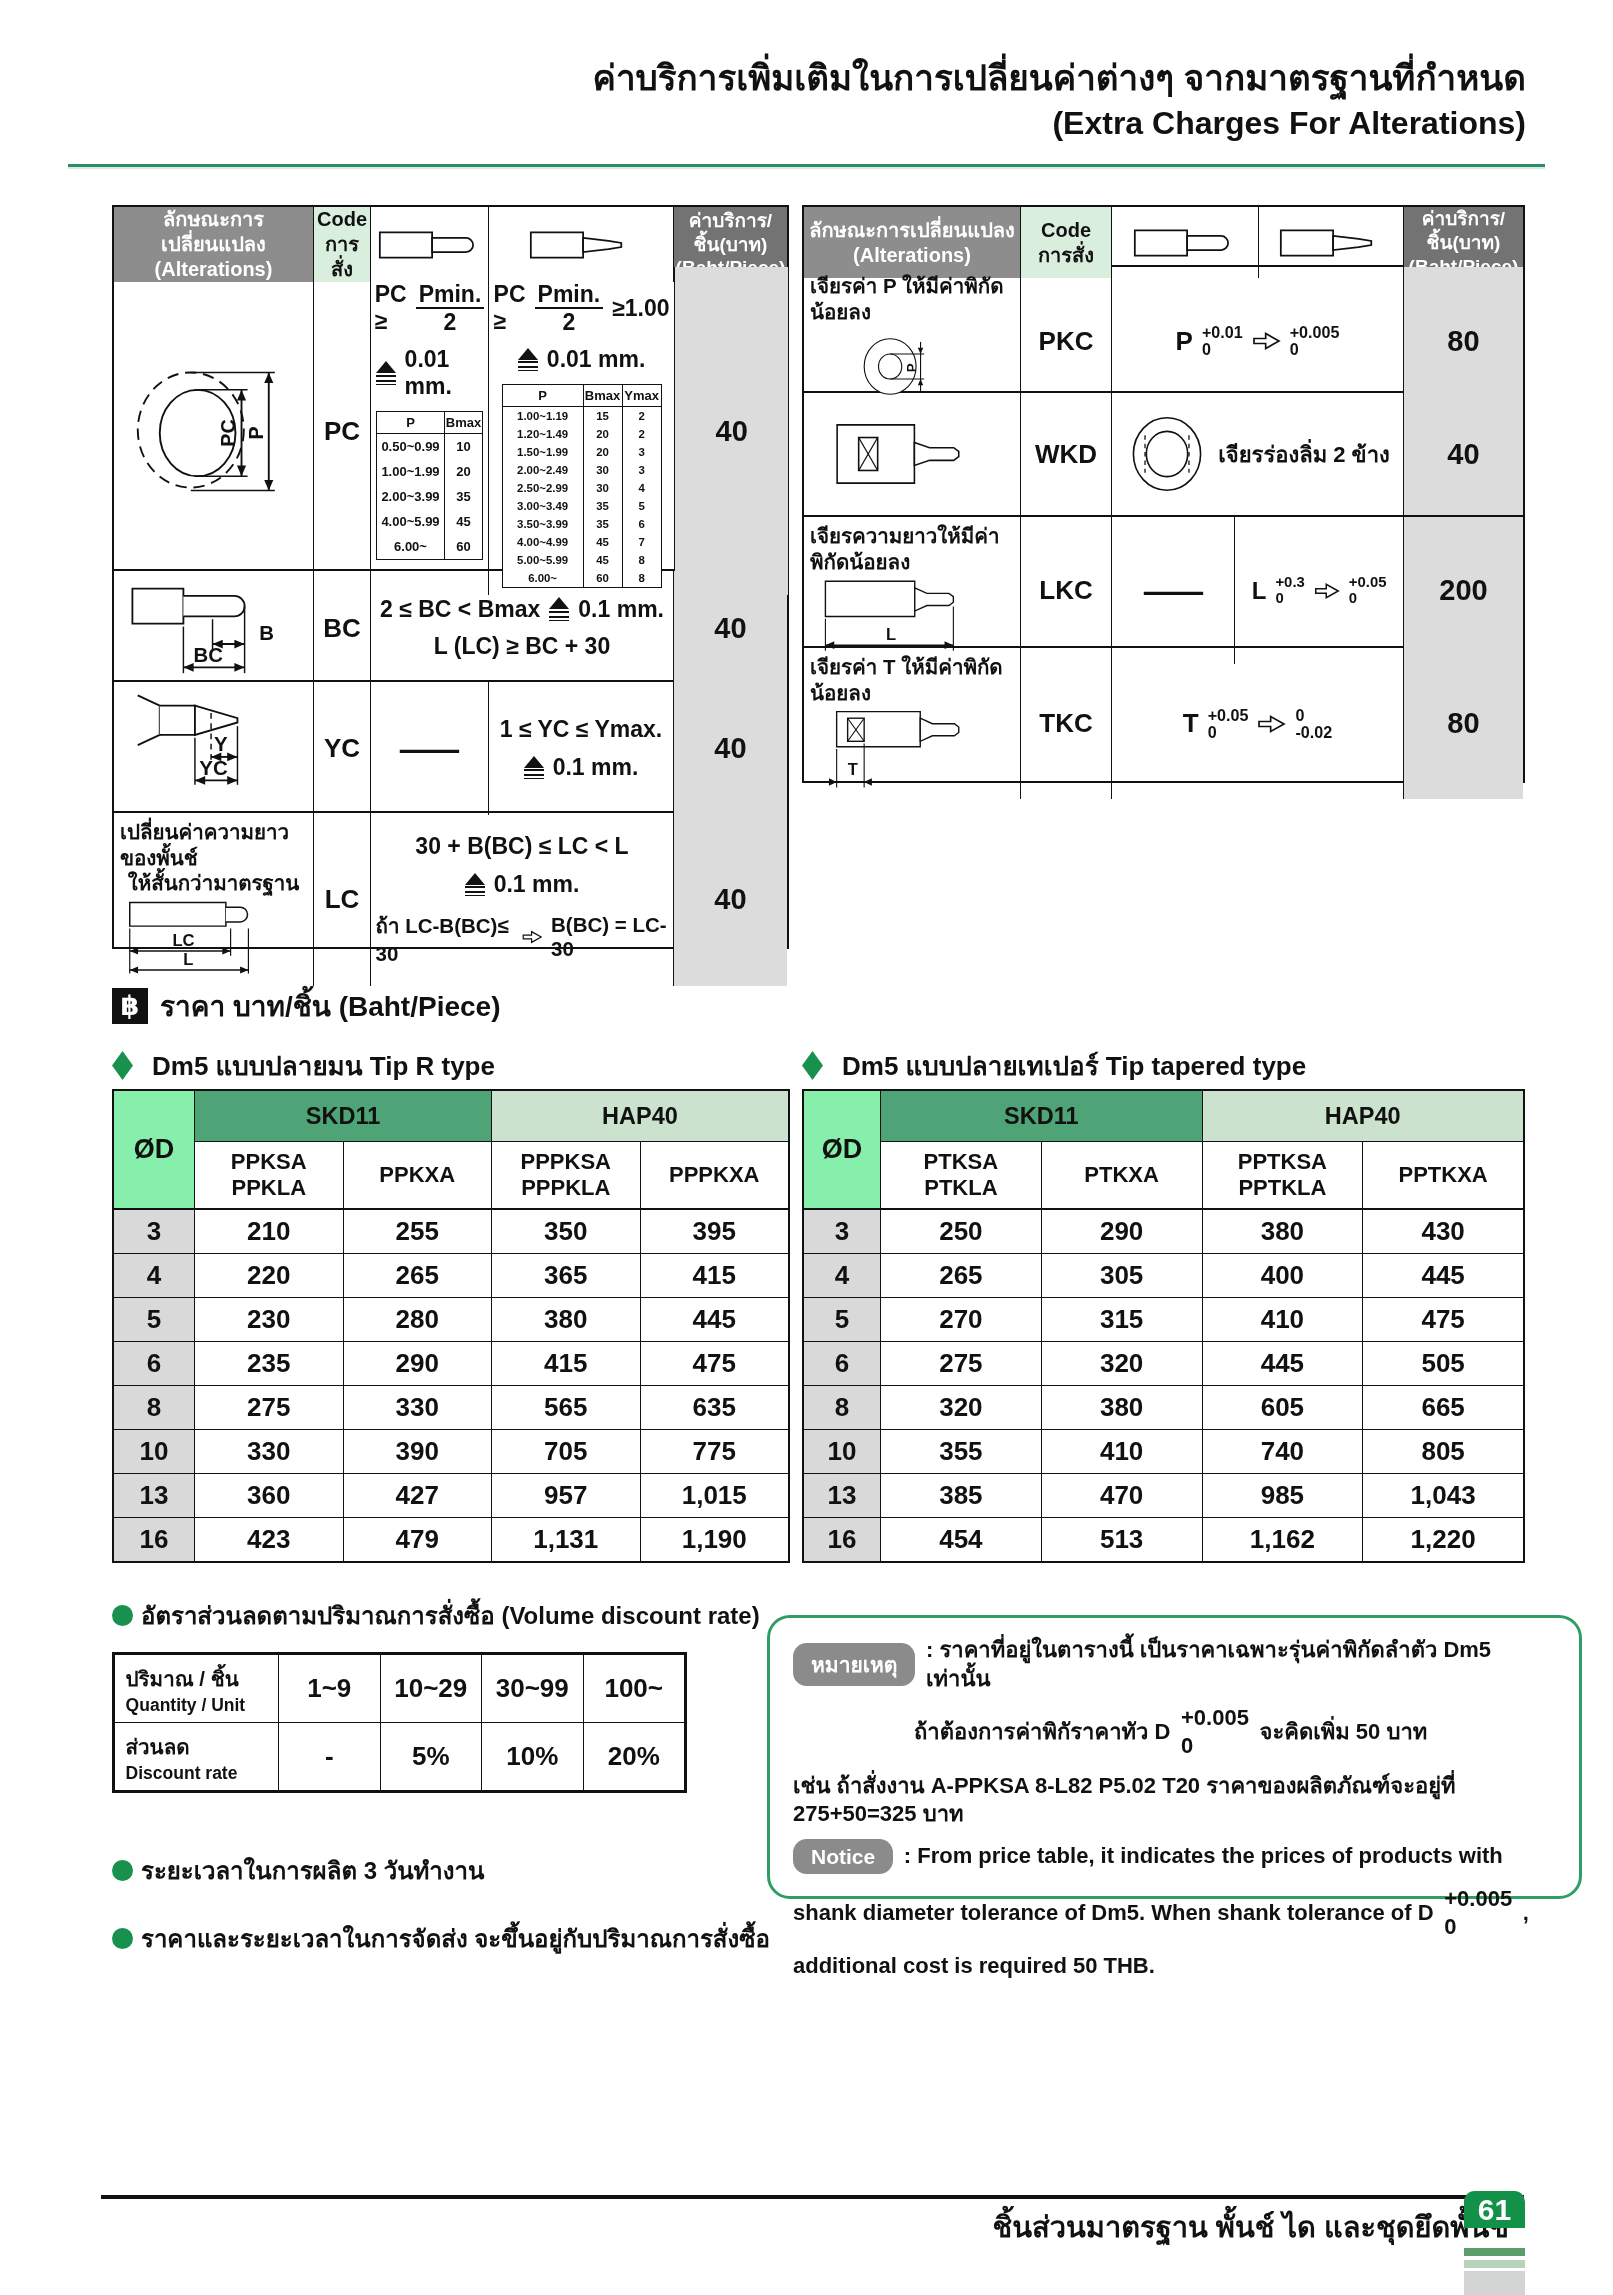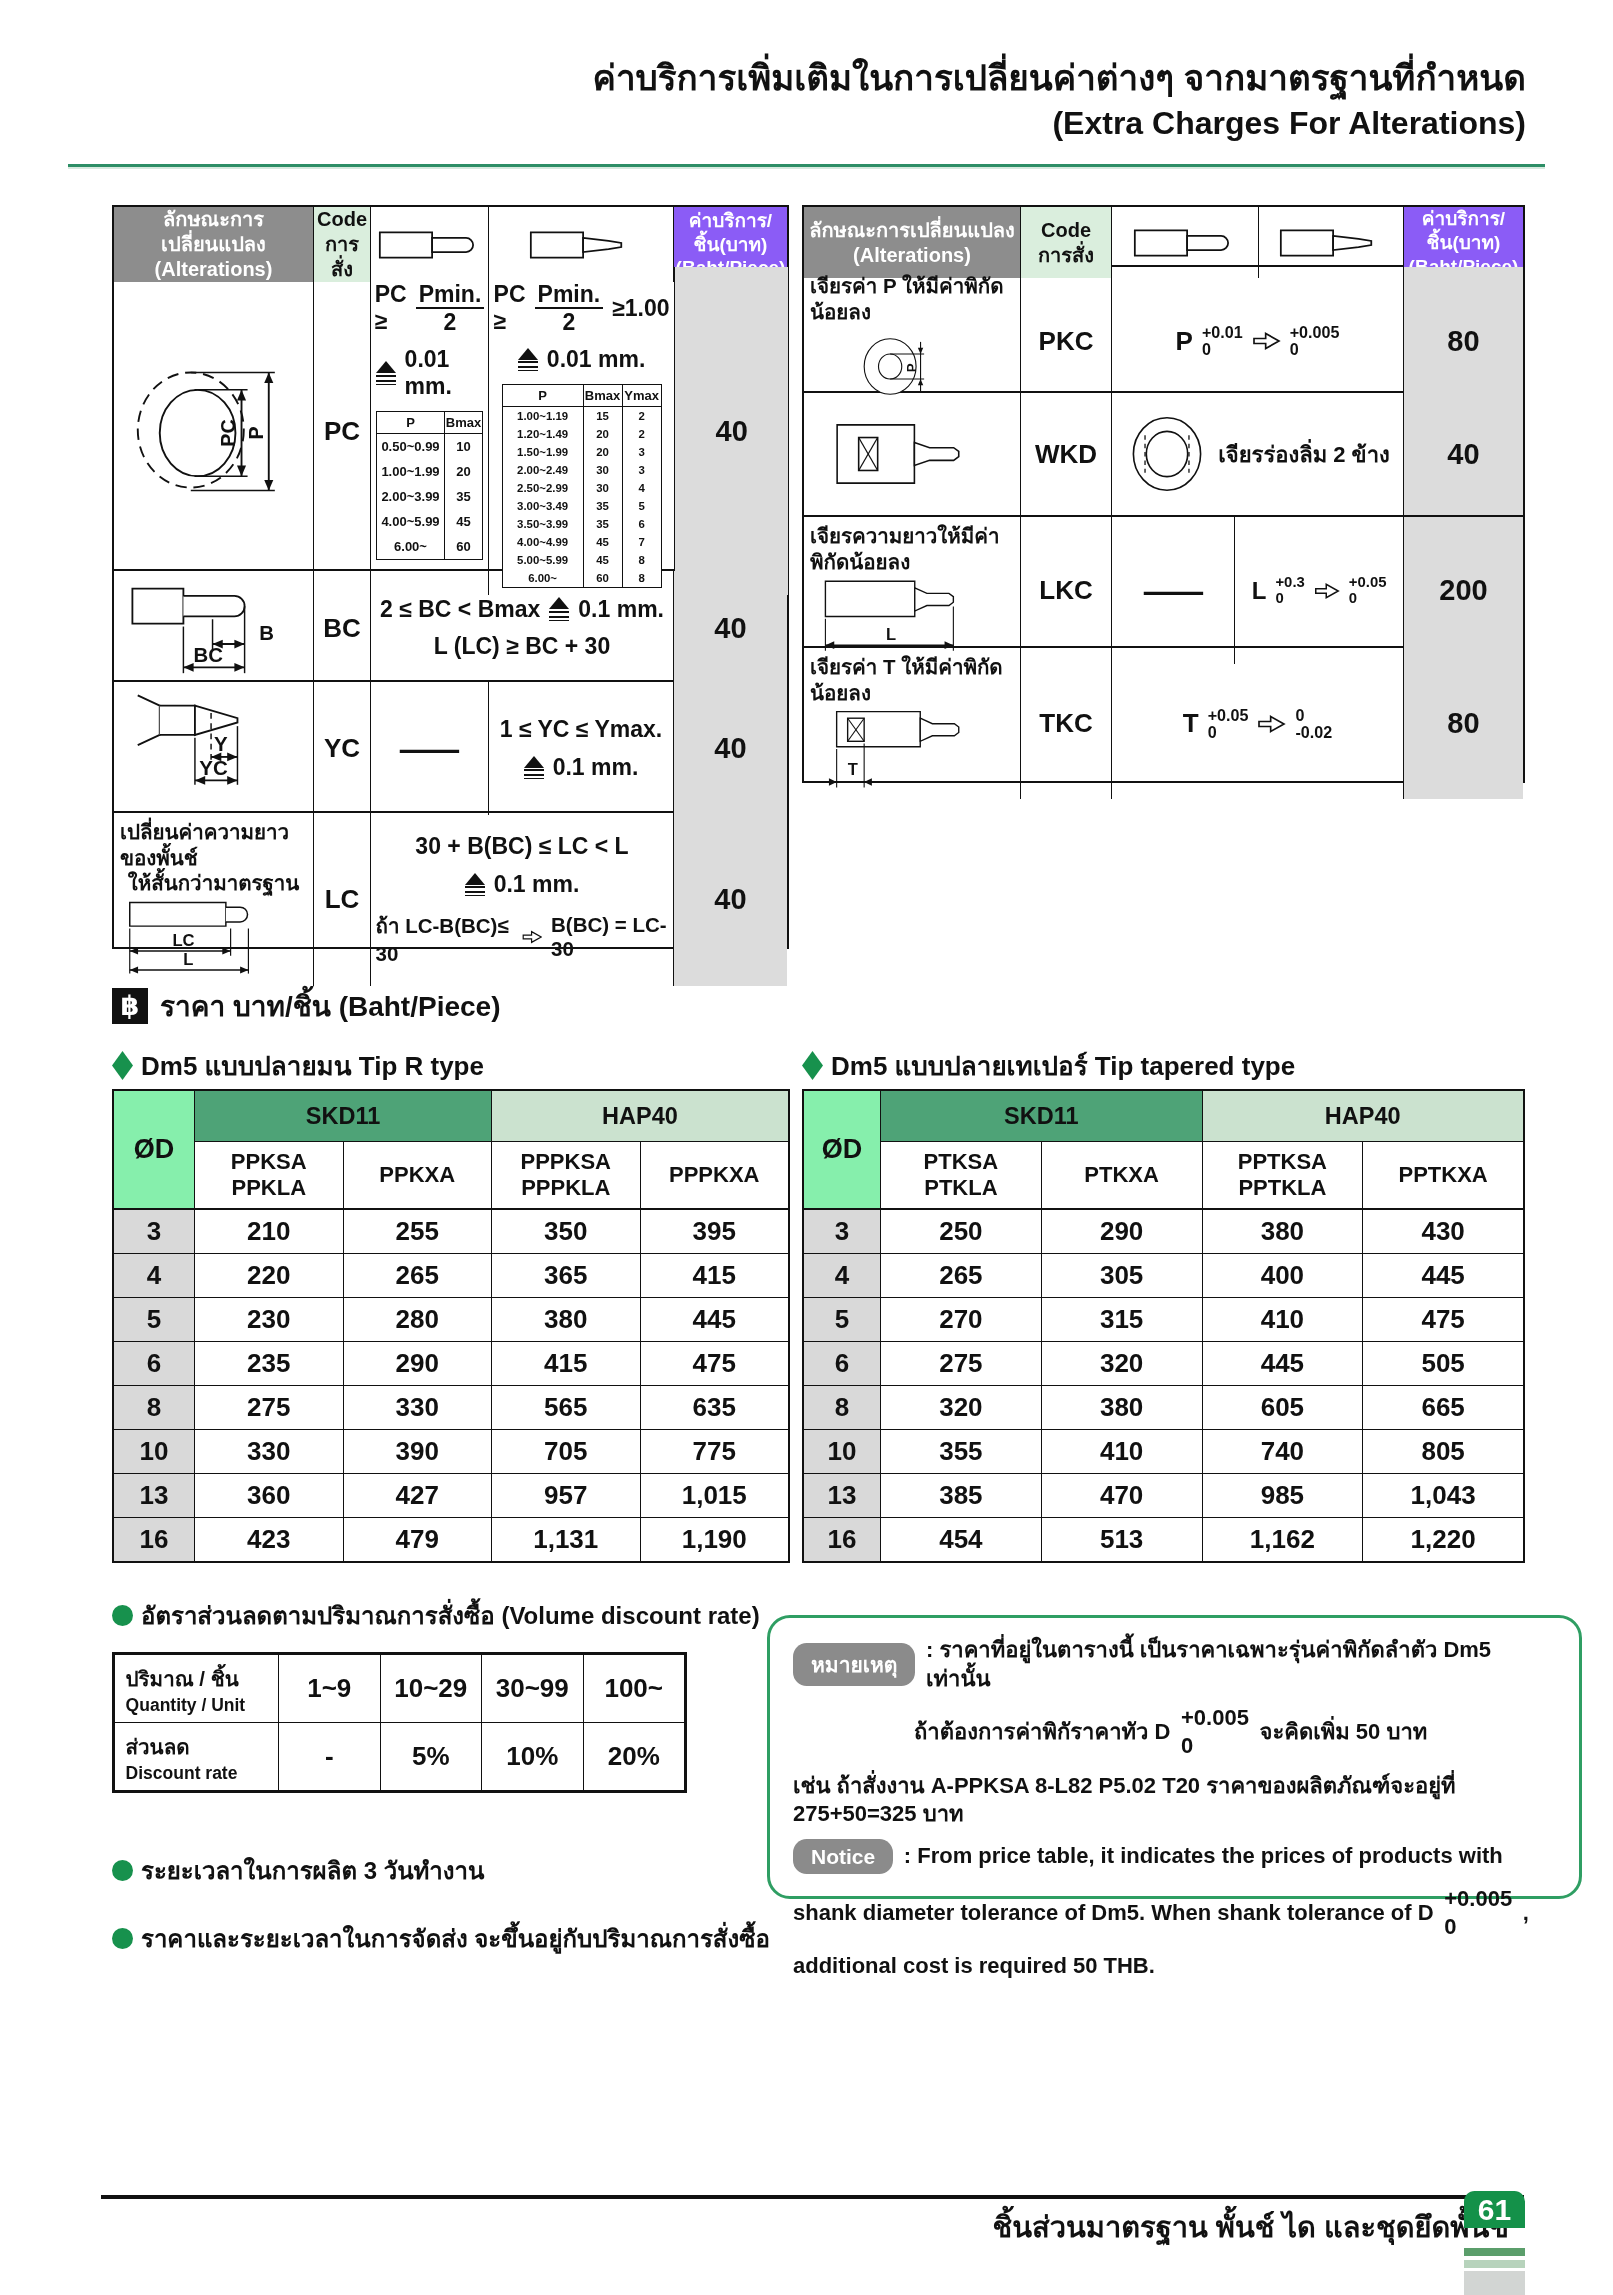--- a/index.html
+++ b/index.html
@@ -20,21 +20,21 @@
   .arow { display:grid; }
   .arow + .arow { border-top:2.3px solid #111; }
   .alt-l .arow { grid-template-columns:199px 57px 118px 1fr 114px; }
   .alt-r .arow { grid-template-columns:216px 91px 1fr 120px; }
   .arow > div { border-left:1.9px solid #111; position:relative; }
   .arow > div:first-child { border-left:none; }
   .hcell { display:flex; flex-direction:column; align-items:center; justify-content:center;
     font-weight:bold; font-size:20px; line-height:1.25; text-align:center; }
   .hc-gray { background:#8d8d8d; color:#fff; }
   .hc-code { background:#daeedd; color:#111; }
-  .hc-green { background:#8b5cf6; color:#fff; font-size:19px; }
+  .hc-green { background:#737373; color:#fff; font-size:19px; }
   .hc-pin { background:#fff; display:flex; align-items:center; justify-content:center; }
   .split2 { display:grid; grid-template-columns:1fr 1fr; padding:0 !important; }
   .split2 > div { display:flex; align-items:center; justify-content:center; }
   .split2 > div + div { border-left:1.9px solid #111; }
   .cell-code { display:flex; align-items:center; justify-content:center;
     font-size:26px; font-weight:bold; }
   .cell-price { background:#dcdcdc; display:flex; align-items:center; justify-content:center;
     font-size:29px; font-weight:bold; }
   .cell-diagram { display:flex; flex-direction:column; align-items:center; justify-content:center; padding:6px; }
   .cell-formula { display:flex; flex-direction:column; align-items:center; justify-content:center;
@@ -66,21 +66,21 @@
   .mini .trow { display:grid; }
   .mini .trow > div { text-align:center; font-weight:bold; display:flex; align-items:center; justify-content:center; }
   .mini-2 .trow > div { height:25px; font-size:13px; }
   .mini-3 .trow > div { height:18px; font-size:11.4px; }
   svg text { font-family:"Liberation Sans","DejaVu Sans",sans-serif; font-weight:bold; fill:#111; }
   
   .baht-heading { position:absolute; left:112px; top:984px; display:flex; align-items:center; gap:12px; }
   .baht-box { width:36px; height:36px; background:#111; color:#fff; display:flex;
     align-items:center; justify-content:center; font-size:27px; font-weight:bold; }
   .baht-heading .txt { font-size:28px; font-weight:bold; }
-  .dm5-heading { position:absolute; top:1045px; display:flex; align-items:center; gap:8px; }
+  .dm5-heading { position:absolute; top:1045px; display:flex; align-items:center; gap:19px; }
   .diamond { width:21px; height:29px; background:#17914d;
     clip-path:polygon(50% 0,100% 50%,50% 100%,0 50%); }
   .dm5-heading .txt { font-size:26px; font-weight:bold; }
   .ptable { position:absolute; top:1089px; border:2.7px solid #111; background:#fff; }
   .pt-l { left:112px; width:678px; }
   .pt-r { left:802px; width:723px; }
   .phead { display:grid; grid-template-rows:50px 67px; border-bottom:2.3px solid #111; }
   .pt-l .phead { grid-template-columns:80px repeat(4,1fr); }
   .pt-r .phead { grid-template-columns:76px repeat(4,1fr); }
   .phead > div { display:flex; flex-direction:column; align-items:center; justify-content:center;

